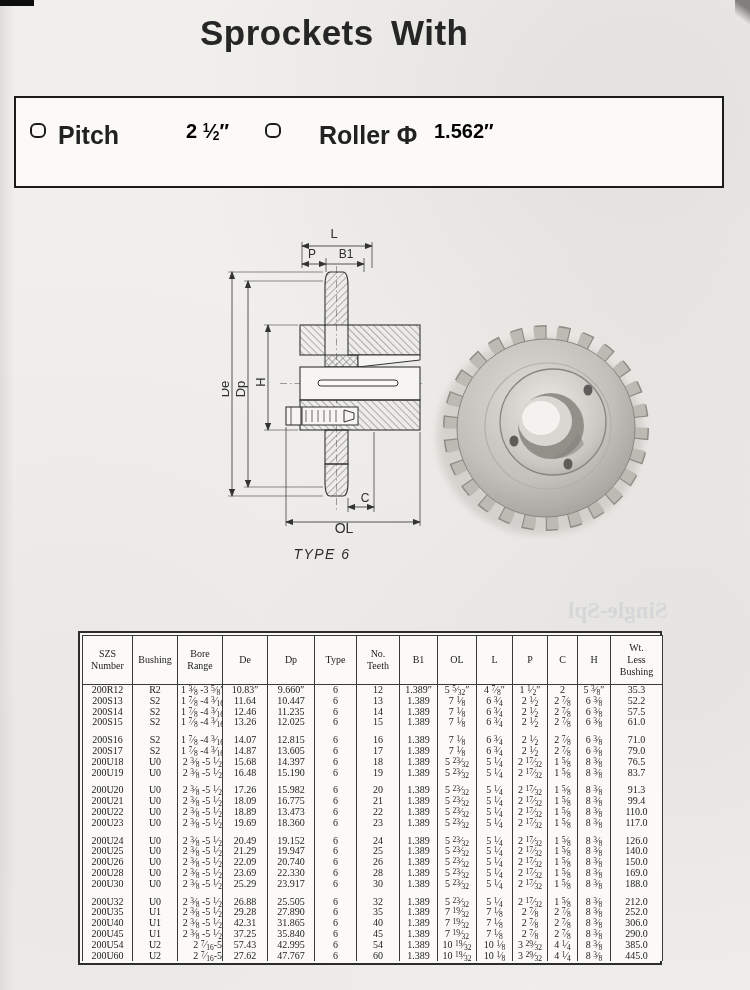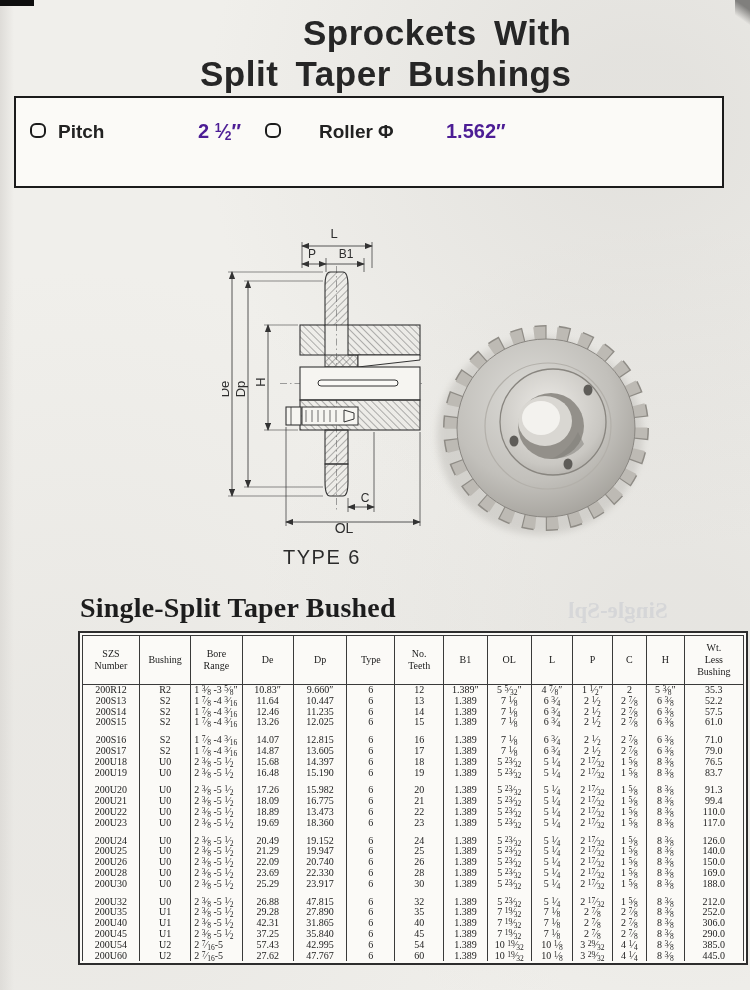--- a/index.html
+++ b/index.html
@@ -10,61 +10,60 @@
       radial-gradient(circle at 85% 12%, rgba(205,203,199,.35) 0 6%, transparent 40%),
       radial-gradient(circle at 90% 65%, rgba(208,206,202,.30) 0 8%, transparent 45%),
       radial-gradient(circle at 10% 80%, rgba(222,220,216,.35) 0 10%, transparent 50%),
       linear-gradient(90deg,#dedcd8 0,#f0efeb 14px),
       linear-gradient(270deg,#dcdad6 0,#f0efeb 10px);
   }
   .mark-tl{position:absolute;left:0;top:0;width:34px;height:6px;background:#0e0e0e;}
   .mark-tr{position:absolute;right:0;top:0;width:15px;height:36px;
     background:linear-gradient(215deg,#807f7d 0 22%,rgba(128,127,125,0) 55%);}
   .title{position:absolute;left:200px;top:12px;font-weight:bold;font-size:35px;line-height:1.18;
-    letter-spacing:.5px;word-spacing:7px;color:#262626;text-align:right;}
+    letter-spacing:.5px;word-spacing:7px;color:#262626;}
   .spec-box{position:absolute;left:14px;top:96px;width:710px;height:92px;background:#fbfaf7;
     border:2px solid #1b1b1b;box-sizing:border-box;}
   .spec-row{position:absolute;left:0;width:100%;height:24px;}
   .bullet{display:inline-block;width:16px;height:15px;border:2px solid #1b1b1b;border-radius:6px;
     vertical-align:-2px;background:transparent;box-sizing:border-box;}
-  .spec-label{font-weight:bold;font-size:19px;color:#222;}
-  .spec-value{font-weight:bold;font-size:20px;color:#4c1d95;margin-left:12px;}
+  .spec-label{font-weight:bold;font-size:25px;color:#222;}
+  .spec-value{font-weight:bold;font-size:20px;color:#000000;}
   .spec-value sup{font-size:12px;vertical-align:6px;}
   .spec-value sub{font-size:12px;vertical-align:-2px;}
   .abs{position:absolute;}
   .type-label{position:absolute;left:222px;top:546px;width:200px;text-align:center;
-    font-size:20px;letter-spacing:1.5px;color:#2b2b2b;}
+    font-size:14px;letter-spacing:1.5px;color:#2b2b2b;font-style:italic;}
   .section-heading{position:absolute;left:80px;top:592px;font-family:"Liberation Serif",serif;
     font-weight:bold;font-size:28px;letter-spacing:.2px;color:#1d1d1d;}
   .ghost{position:absolute;left:568px;top:598px;font-family:"Liberation Serif",serif;
     font-weight:bold;font-size:23px;color:rgba(70,85,140,.10);transform:scaleX(-1);}
-  .table-wrap{position:absolute;left:78px;top:631px;width:670px;border:2px solid #2d2d2d;
+  .table-wrap{position:absolute;left:78px;top:631px;width:584px;border:2px solid #2d2d2d;
     padding:2px;background:#fbfaf7;box-sizing:border-box;}
   table{border-collapse:collapse;table-layout:fixed;width:100%;background:#fbfaf7;
     font-family:"Liberation Serif",serif;color:#1b1b1b;}
   th{font-weight:normal;font-size:10px;line-height:1.18;white-space:pre-line;text-align:center;
     border:1px solid #3a3a3a;border-top:1px solid #3a3a3a;height:48px;padding:0 1px;vertical-align:middle;}
   td{font-size:10px;line-height:10.8px;height:10.8px;padding:0;text-align:center;white-space:nowrap;
     border-left:1px solid #3a3a3a;border-right:1px solid #3a3a3a;overflow:hidden;}
-  td.bore{text-align:left;padding-left:3px;}
+  td.bore{text-align:right;padding-left:3px;}
   tr.gap td{height:7px;}
   td sup{font-size:7.5px;line-height:0;vertical-align:2.5px;}
   td sub{font-size:7.5px;line-height:0;vertical-align:-1.5px;}
   svg text{font-family:"Liberation Sans",sans-serif;fill:#2e2e2e;}
 </style>
 </head>
 <body>
 
 <div class="page">
   <div class="mark-tl"></div>
   <div class="mark-tr"></div>
 
   <div class="title">
     <div>Sprockets With</div>
-    <div>Split Taper Bushings</div>
   </div>
 
   <div class="spec-box">
     <div class="spec-row" style="top:22px;">
       <span class="bullet abs" style="left:14px;top:3px;"></span>
       <span class="spec-label abs" style="left:42px;top:1px;">Pitch</span>
       <span class="spec-value fr abs" style="left:170px;top:0;">2 <sup>1</sup>⁄<sub>2</sub>″</span>
       <span class="bullet abs" style="left:249px;top:3px;"></span>
       <span class="spec-label abs" style="left:278px;top:1px;margin-left:25px;">Roller Φ</span>
       <span class="spec-value abs" style="left:418px;top:0;">1.562″</span>
@@ -183,21 +182,20 @@
     <ellipse cx="117" cy="109" rx="27" ry="25" fill="#d9d7d2"></ellipse>
     <ellipse cx="113" cy="106" rx="19" ry="17" fill="#f3f2ee"></ellipse>
     <path d="M123,147 Q140,140 150,120 L156,132 Q146,146 123,147 Z" fill="#84817b" opacity=".55"></path>
     <ellipse cx="160" cy="78" rx="4.5" ry="5.5" fill="#5e5c58"></ellipse>
     <ellipse cx="86" cy="129" rx="4.5" ry="5.5" fill="#5e5c58"></ellipse>
     <ellipse cx="140" cy="152" rx="4.5" ry="5.5" fill="#5e5c58"></ellipse>
   </svg>
 
   <div class="ghost">Single-Spl</div>
 
-  <div class="section-heading">Single-Split Taper Bushed</div>
 
   <div class="table-wrap">
     <table>
       <colgroup>
         <col style="width:50px">
           <col style="width:45px">
           <col style="width:45px">
           <col style="width:45px">
         <col style="width:47px">
           <col style="width:42px">
@@ -568,21 +566,21 @@
             <td></td>
             <td></td>
             <td></td>
             <td></td>
           </tr>
           <tr>
             <td>200U32</td>
             <td>U0</td>
             <td class="bore">2 <sup>3</sup>⁄<sub>8</sub> -5 <sup>1</sup>⁄<sub>2</sub></td>
             <td>26.88</td>
-            <td>47.815</td>
+            <td>25.505</td>
             <td>6</td>
             <td>32</td>
             <td>1.389</td>
             <td>5 <sup>23</sup>⁄<sub>32</sub></td>
             <td>5 <sup>1</sup>⁄<sub>4</sub></td>
             <td>2 <sup>17</sup>⁄<sub>32</sub></td>
             <td>1 <sup>5</sup>⁄<sub>8</sub></td>
             <td>8 <sup>3</sup>⁄<sub>8</sub></td>
             <td>212.0</td>
           </tr>

